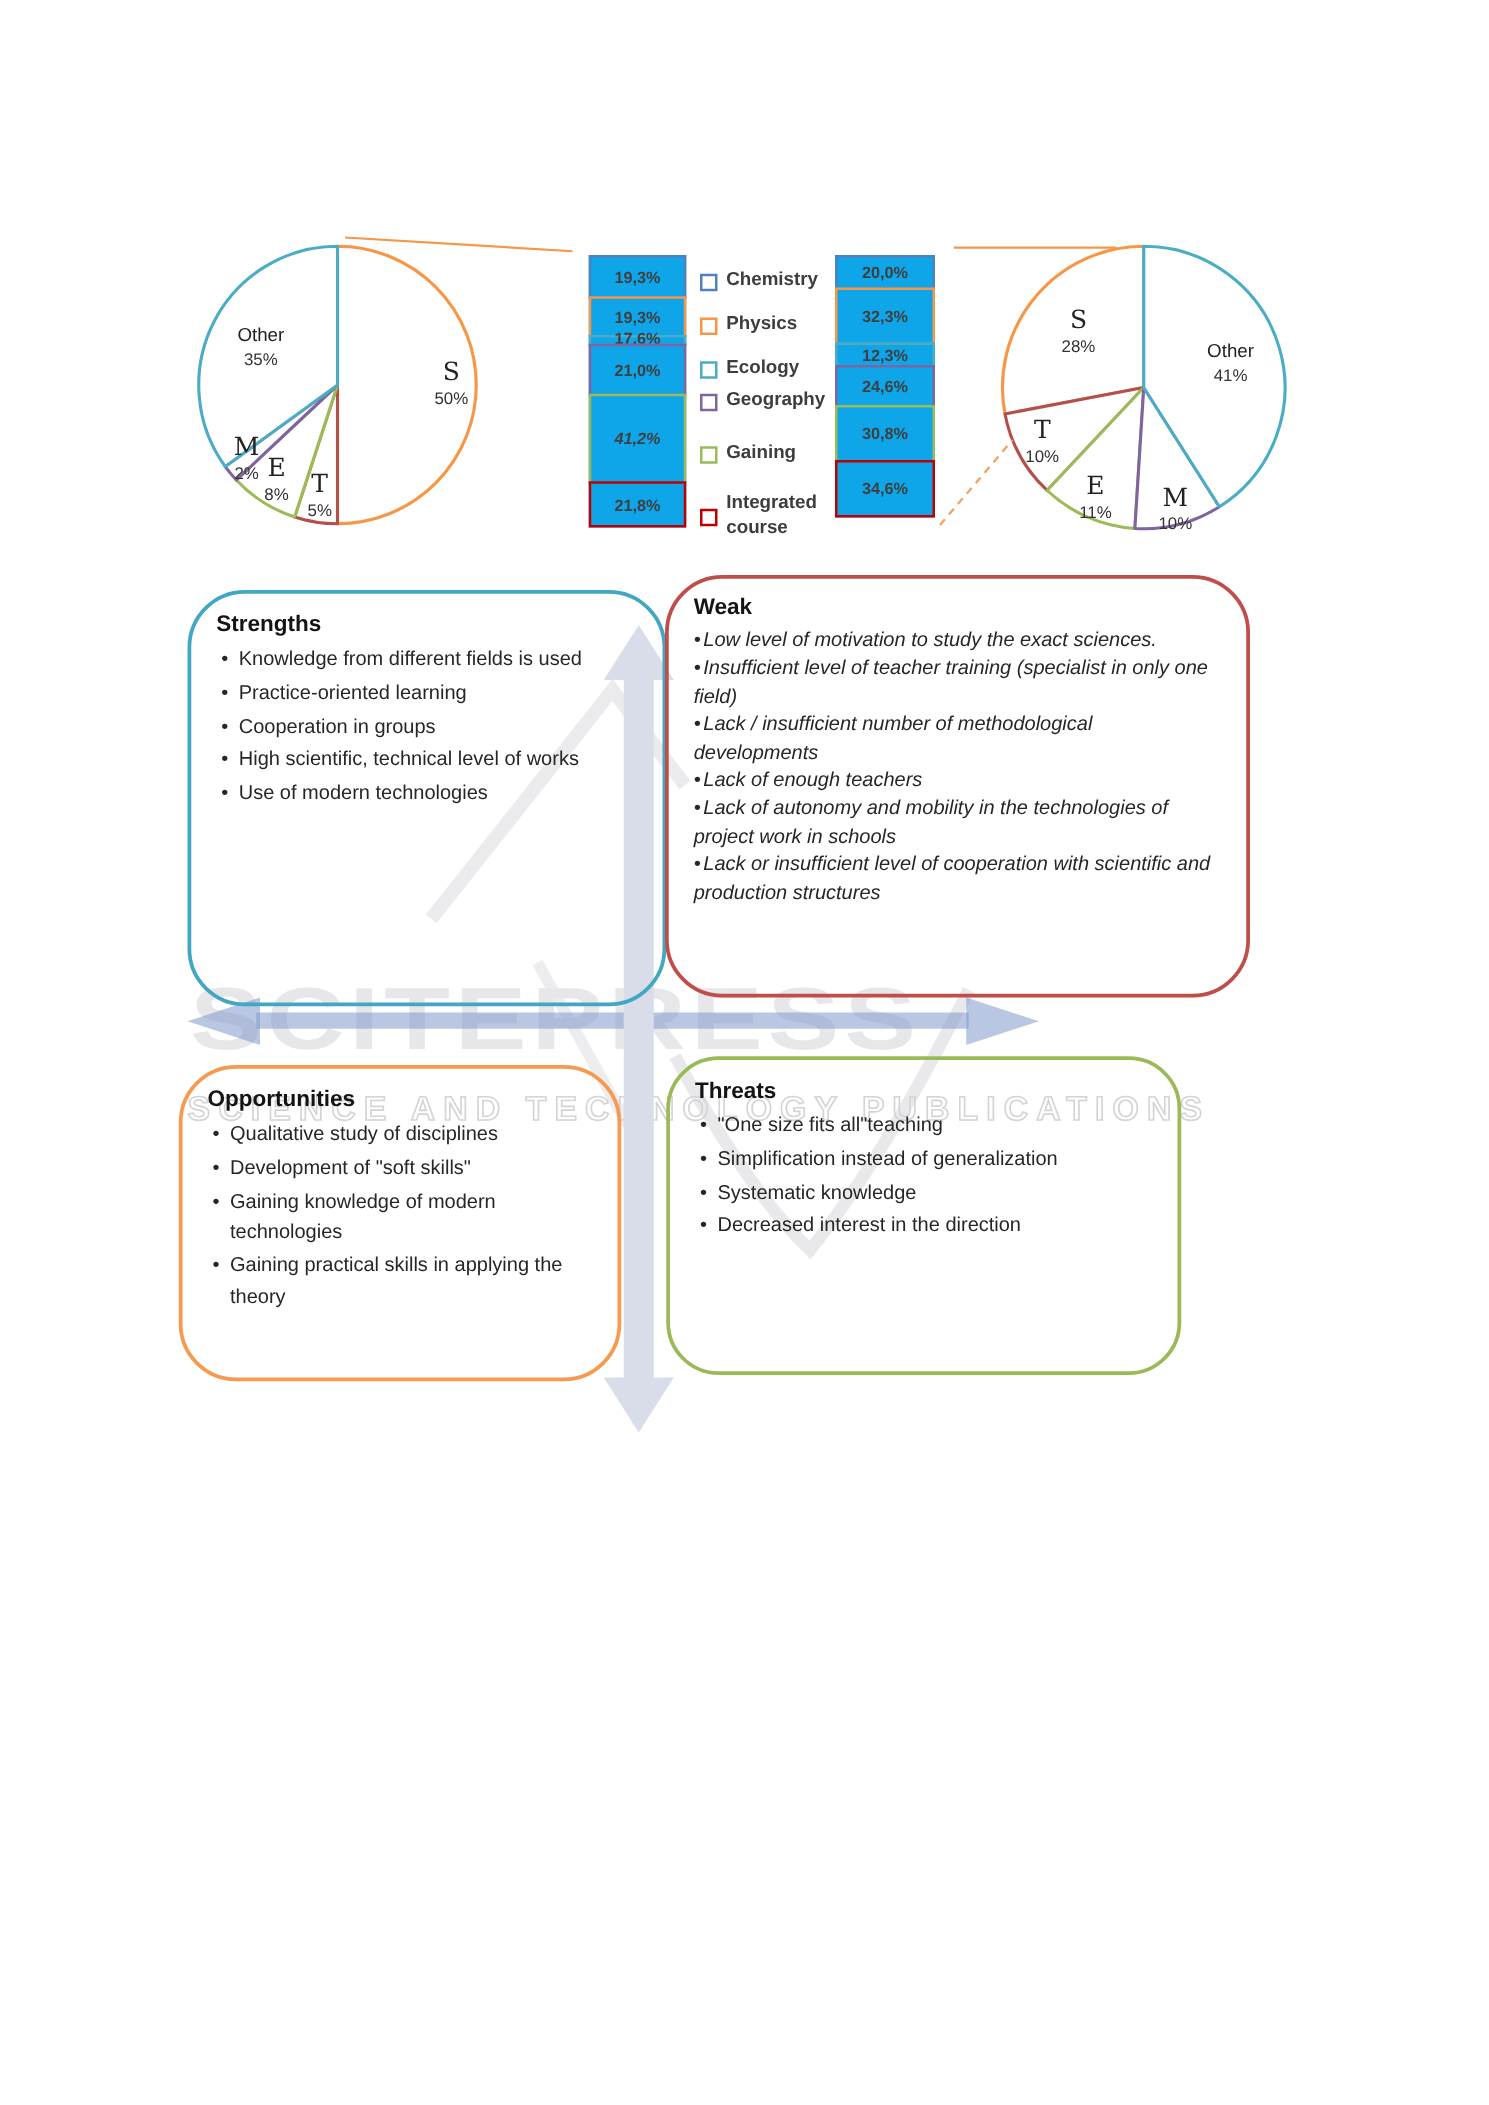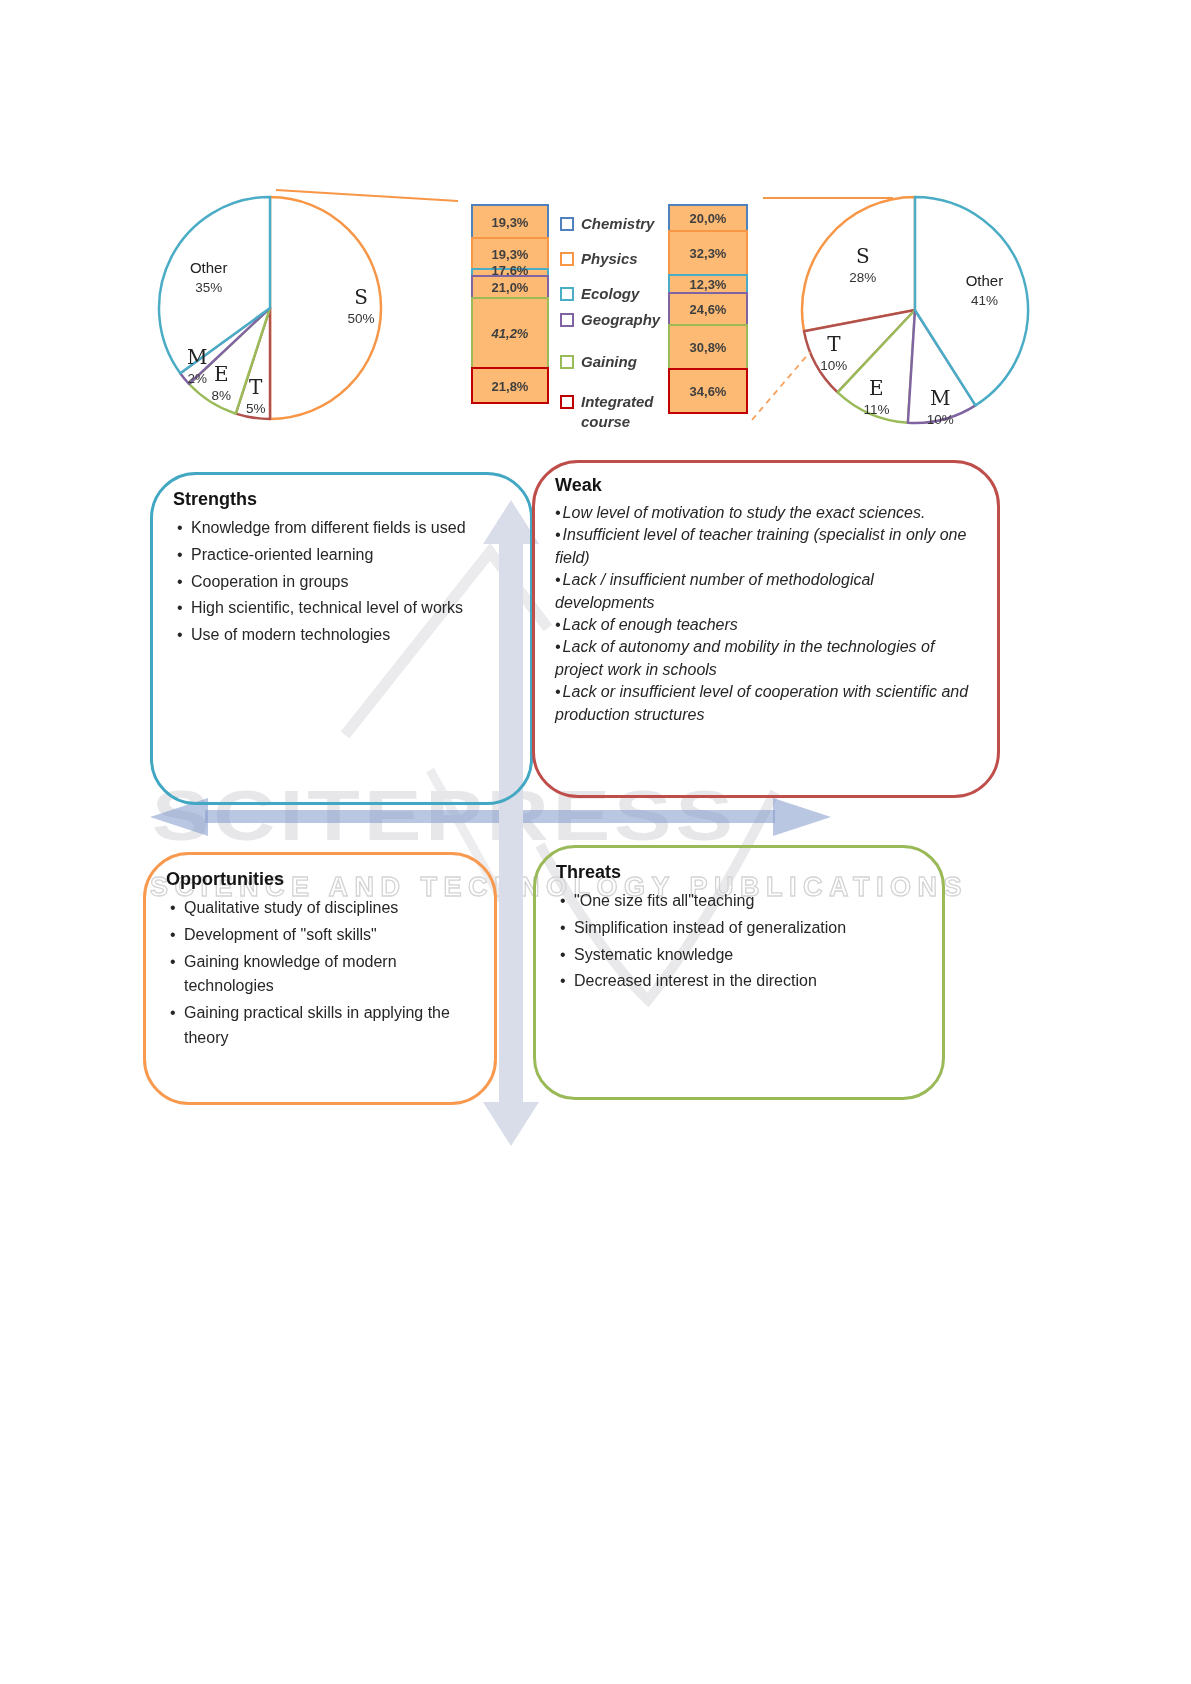--- a/index.html
+++ b/index.html
@@ -27,26 +27,26 @@
              border-bottom:44px solid #d9dde9;}
   .v-head-dn{position:absolute;left:483px;top:1102px;width:0;height:0;z-index:1;
              border-left:28px solid transparent;border-right:28px solid transparent;
              border-top:44px solid #d9dde9;}
   
   .pie-svg{position:absolute;z-index:2;}
   .pie-letter{font-family:"DejaVu Serif",serif;font-size:20px;fill:#222;}
   .pie-word{font-family:"Liberation Sans",sans-serif;font-size:15px;fill:#222;}
   .pie-pct{font-family:"Liberation Sans",sans-serif;font-size:13.5px;fill:#333;}
   .barcol{position:absolute;z-index:2;}
-  .barseg{position:relative;background:#fdba74;box-sizing:border-box;margin-top:-2px;}
+  .barseg{position:relative;background:#0ea5e9;box-sizing:border-box;margin-top:-2px;}
   .barseg .lbl{position:absolute;left:0;right:0;top:50%;transform:translateY(-50%);
                text-align:center;font-size:13px;font-weight:bold;color:#3f3f3f;}
   .barseg.thin .lbl{top:-7px;transform:none;}
   .legend{position:absolute;left:560px;top:0;z-index:2;width:130px;}
-  .leg-item{position:absolute;display:flex;align-items:flex-start;font-style:italic;}
+  .leg-item{position:absolute;display:flex;align-items:center;}
   .leg-swatch{width:10px;height:10px;background:#fff;border:2.5px solid #000;margin-top:3px;
               flex:0 0 auto;}
   .leg-label{margin-left:7px;font-size:15px;font-weight:bold;color:#3d3d3d;line-height:20px;width:95px;}
   .connectors{position:absolute;left:0;top:0;z-index:3;pointer-events:none;}
   
   .swot-box{position:absolute;box-sizing:border-box;border:3px solid #000;border-radius:46px;
             background:transparent;z-index:2;padding:14px 20px 10px 20px;}
   .swot-title{font-size:18px;font-weight:bold;color:#141414;margin:0 0 6px 0;}
   .bullet{position:relative;font-size:16px;color:#262626;line-height:1.55;
           padding-left:18px;margin:2px 0;}
@@ -115,21 +115,21 @@
   <div id="bar-left" class="barcol" style="left: 471px; top: 206px; width: 78px;">
       <div class="barseg" style="height: 35px; border: 2.5px solid rgb(79, 129, 189);">
         <span class="lbl">19,3%</span>
       </div>
       <div class="barseg" style="height: 33px; border: 2.5px solid rgb(247, 150, 70);">
         <span class="lbl">19,3%</span>
       </div>
       <div class="barseg thin" style="height: 9px; border: 2.5px solid rgb(75, 172, 198);">
         <span class="lbl">17,6%</span>
       </div>
-      <div class="barseg" style="height: 24px; border: 2.5px solid rgb(128, 100, 162);">
+      <div class="barseg" style="height: 42px; border: 2.5px solid rgb(128, 100, 162);">
         <span class="lbl">21,0%</span>
       </div>
       <div class="barseg" style="height: 72px; border: 2.5px solid rgb(155, 187, 89); font-style: italic;">
         <span class="lbl">41,2%</span>
       </div>
       <div class="barseg" style="height: 37px; border: 2.5px solid rgb(192, 0, 0);">
         <span class="lbl">21,8%</span>
       </div>
     </div>
   <div id="bar-right" class="barcol" style="left: 668px; top: 206px; width: 80px;">

